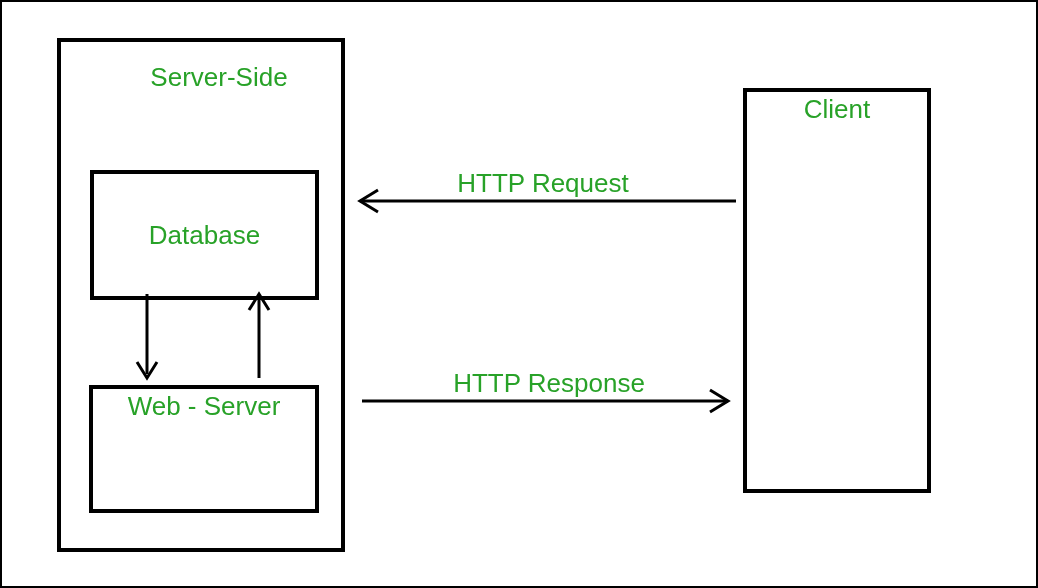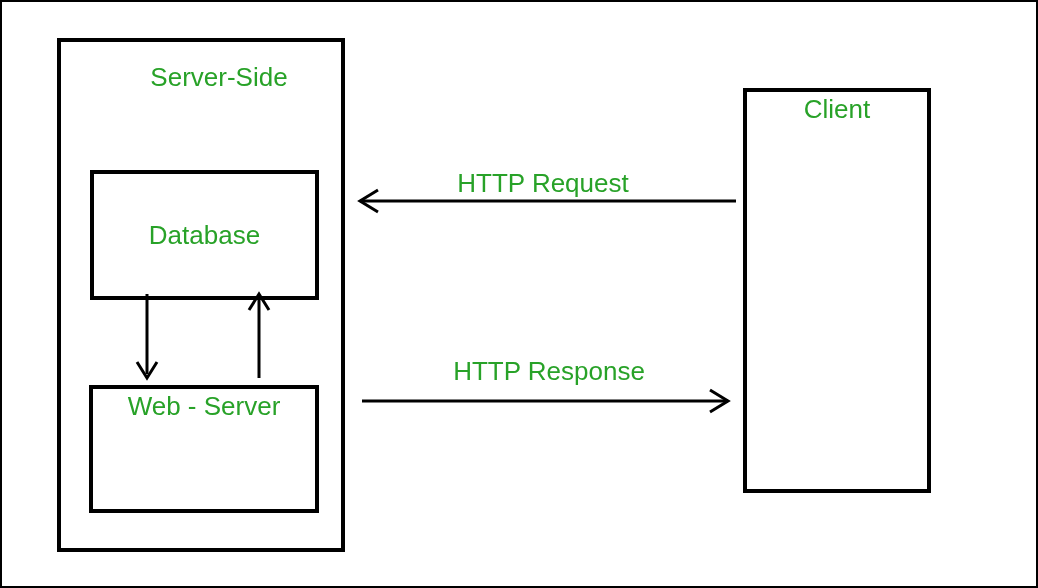--- a/index.html
+++ b/index.html
@@ -46,21 +46,21 @@
                 display: flex; justify-content: center; }
   
   .arrow { position: absolute; color: var(--black); }
   .arrow svg { display: block; }
   .arrow-down      { left: 128px; top: 288px; }
   .arrow-up        { left: 240px; top: 288px; }
   .arrow-request   { left: 346px; top: 184px; }
   .arrow-response  { left: 356px; top: 384px; }
   .arrow-label { position: absolute; }
   .request-label  { left: 346px; top: 164px; width: 390px; }
-  .response-label { left: 356px; top: 352px; width: 382px; }
+  .response-label { left: 356px; top: 364px; width: 382px; }
 </style>
 </head>
 <body>
 
 <div class="canvas">
 
   <div class="box server-box">
     <div class="server-title label">
       <div>Server-Side</div>
     </div>

